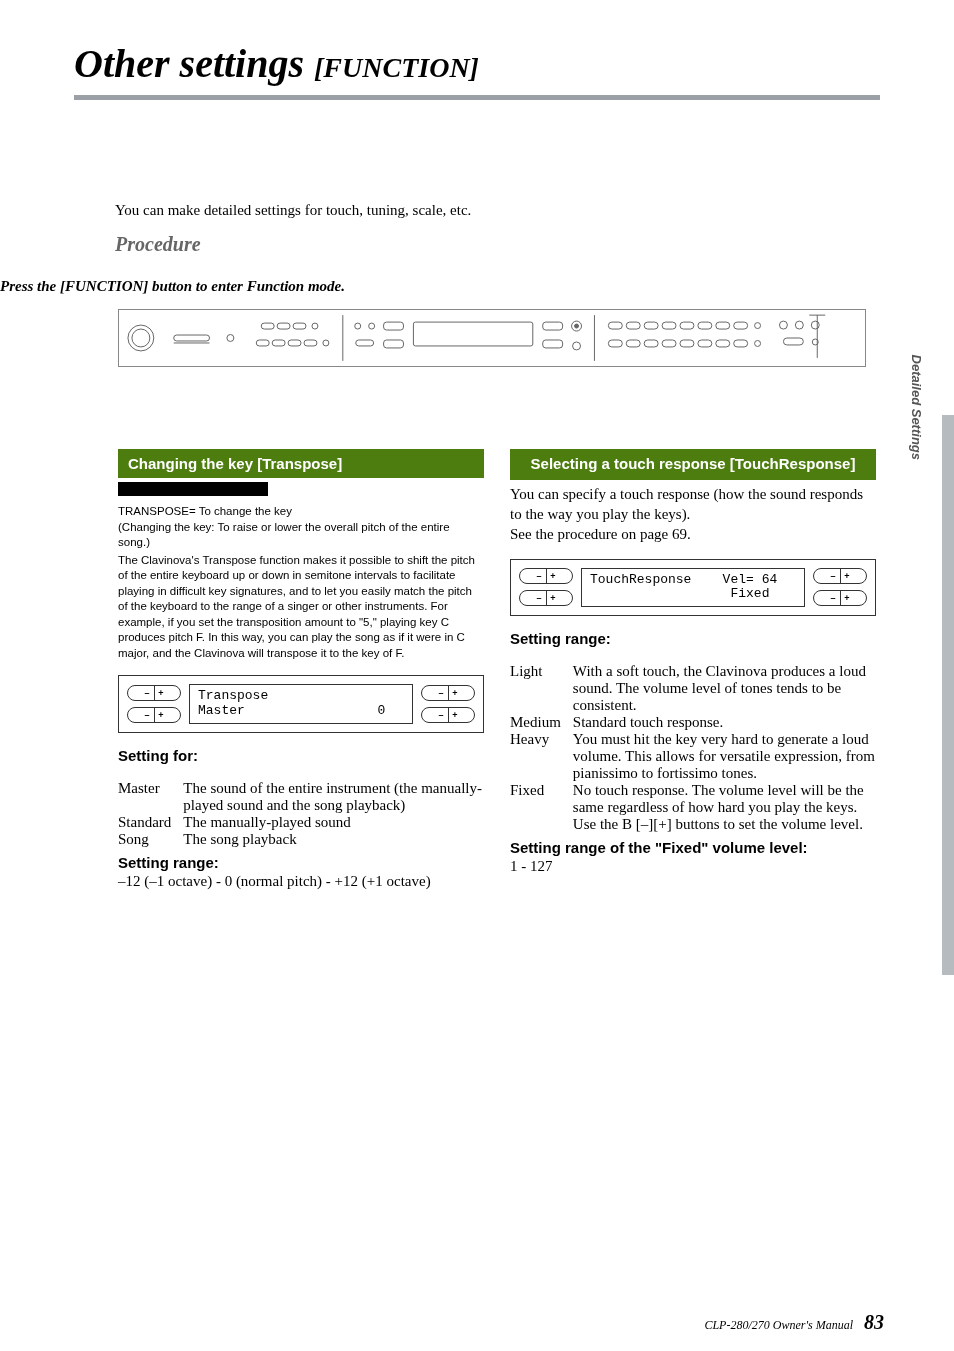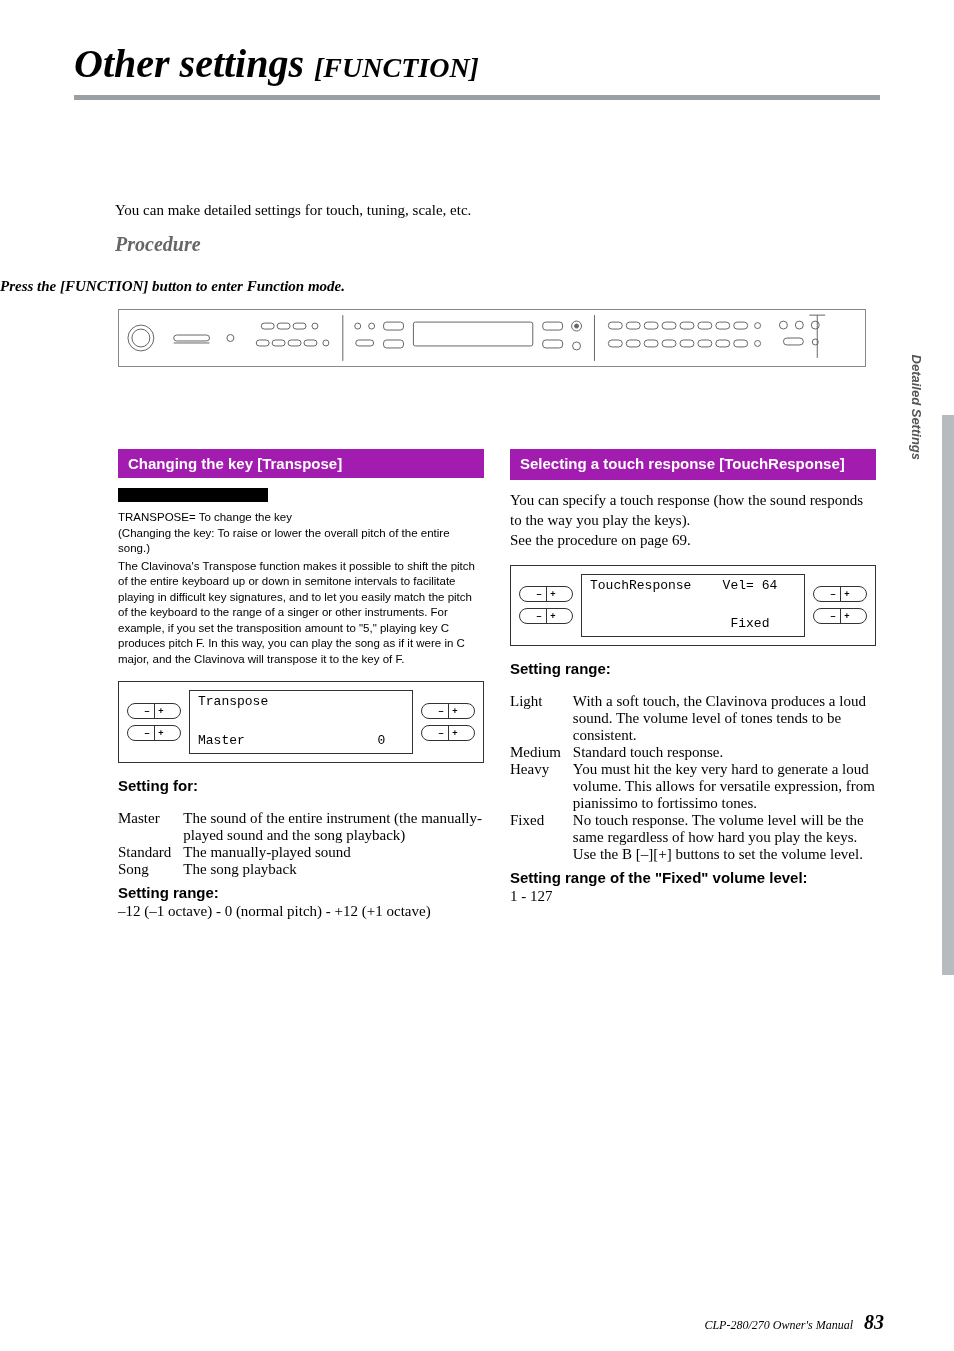--- a/index.html
+++ b/index.html
@@ -14,42 +14,42 @@
   .procedure-h { font-size: 20px; font-style: italic; font-weight: bold; color: #666; padding: 14px 0 0 115px; }
   .procedure-sub { font-size: 15px; font-style: italic; font-weight: bold; text-align: left; padding: 22px 0 14px 0; }
 
   .panel-box { margin: 0 88px 0 118px; border: 1px solid #888; height: 58px; position: relative; background: #fff; }
   .panel-box svg { width: 100%; height: 100%; }
 
   .columns { display: flex; gap: 26px; margin: 82px 78px 0 118px; }
   .col { flex: 1; min-width: 0; }
 
   .section-bar {
-    background: #a21caf; color: #fff; font-weight: bold;
+    background: #4d7c0f; color: #fff; font-weight: bold;
     padding: 6px 10px; font-size: 15px; font-family: Arial, Helvetica, sans-serif;
-    margin-bottom: 10px;
+    margin-bottom: 4px;
   }
   .blackbar { background: #000; height: 14px; width: 150px; margin-bottom: 8px; }
 
   .small { font-size: 11.5px; line-height: 1.35; font-family: Arial, Helvetica, sans-serif; }
   .body { font-size: 15px; line-height: 1.35; }
   .label-h { font-weight: bold; font-size: 15px; font-family: Arial, Helvetica, sans-serif; margin-top: 14px; }
 
   .deflist { display: table; font-size: 15px; margin-top: 16px; }
   .defrow { display: table-row; }
   .defterm { display: table-cell; padding-right: 12px; vertical-align: top; white-space: nowrap; }
   .defdesc { display: table-cell; vertical-align: top; }
 
   .lcd-block { border: 1px solid #333; padding: 8px 8px; margin-top: 14px; display: flex; align-items: center; gap: 8px; }
   .btn-pair { display: flex; flex-direction: column; gap: 6px; }
   .pill { width: 54px; height: 16px; border: 1.2px solid #333; border-radius: 9px; display: flex; }
   .pill::before, .pill::after { content: ""; flex:1; }
   .pill .half { flex:1; display:flex; align-items:center; justify-content:center; font-size:9px; font-weight:bold; font-family: Arial; }
   .pill .sep { width:1px; background:#333; }
-  .lcd { flex:1; border: 1.2px solid #333; padding: 4px 8px; font-family: 'Courier New', monospace; font-size: 13px; line-height: 1.15; min-height: 36px; display:flex; flex-direction:column; justify-content:center; white-space: pre; gap: 24px; }
+  .lcd { flex:1; border: 1.2px solid #333; padding: 4px 8px; font-family: 'Courier New', monospace; font-size: 13px; line-height: 1.15; min-height: 36px; display:flex; flex-direction:column; justify-content:center; white-space: pre; }
 
   .side-tab { position: absolute; right: 30px; top: 460px; transform: rotate(90deg); transform-origin: right top; font-style: italic; font-weight: bold; font-size: 13px; font-family: Arial, Helvetica, sans-serif; color: #555; }
   .side-stripe { position: absolute; right: 0; top: 415px; width: 12px; height: 560px; background: #b6bbc0; }
 
   .footer { position: absolute; bottom: 17px; right: 70px; font-size: 12px; font-style: italic; font-family: Liberation Serif, serif; }
   .footer .pg { font-size: 20px; font-weight: bold; font-style: italic; margin-left: 8px; }
 </style>
 </head>
 <body>
 
@@ -178,21 +178,21 @@
           <div class="defterm">Song</div>
           <div class="defdesc">The song playback</div>
         </div>
     </div>
 
     <div class="label-h" style="margin-top:6px;">Setting range:</div>
     <div class="body">–12 (–1 octave) - 0 (normal pitch) - +12 (+1 octave)</div>
   </div>
 
   <div class="col">
-    <div class="section-bar" style="line-height:1.25;">Selecting a touch response [TouchResponse]</div>
+    <div class="section-bar" style="line-height:1.25;text-align:center;">Selecting a touch response [TouchResponse]</div>
     <div class="body">You can specify a touch response (how the sound responds to the way you play the keys).</div>
     <div class="body">See the procedure on page 69.</div>
 
     <div class="lcd-block">
       <div class="btn-pair">
         <div class="pill">
             <span class="half">–</span>
             <span class="sep"></span>
             <span class="half">+</span>
           </div>

